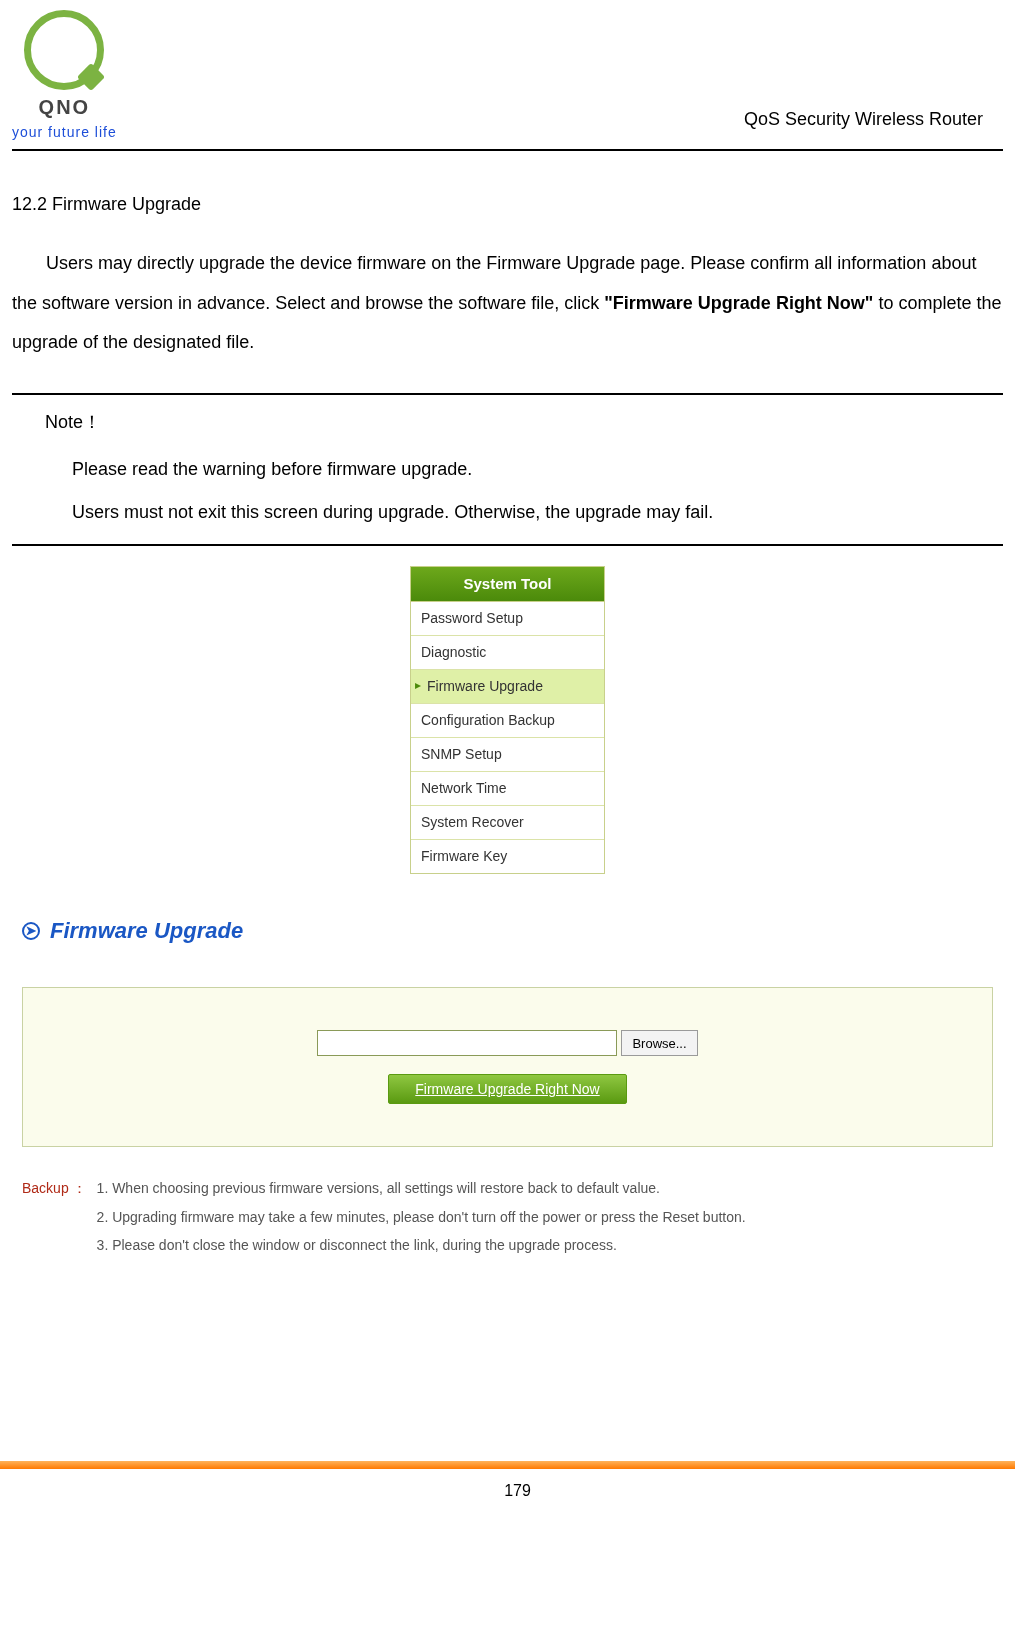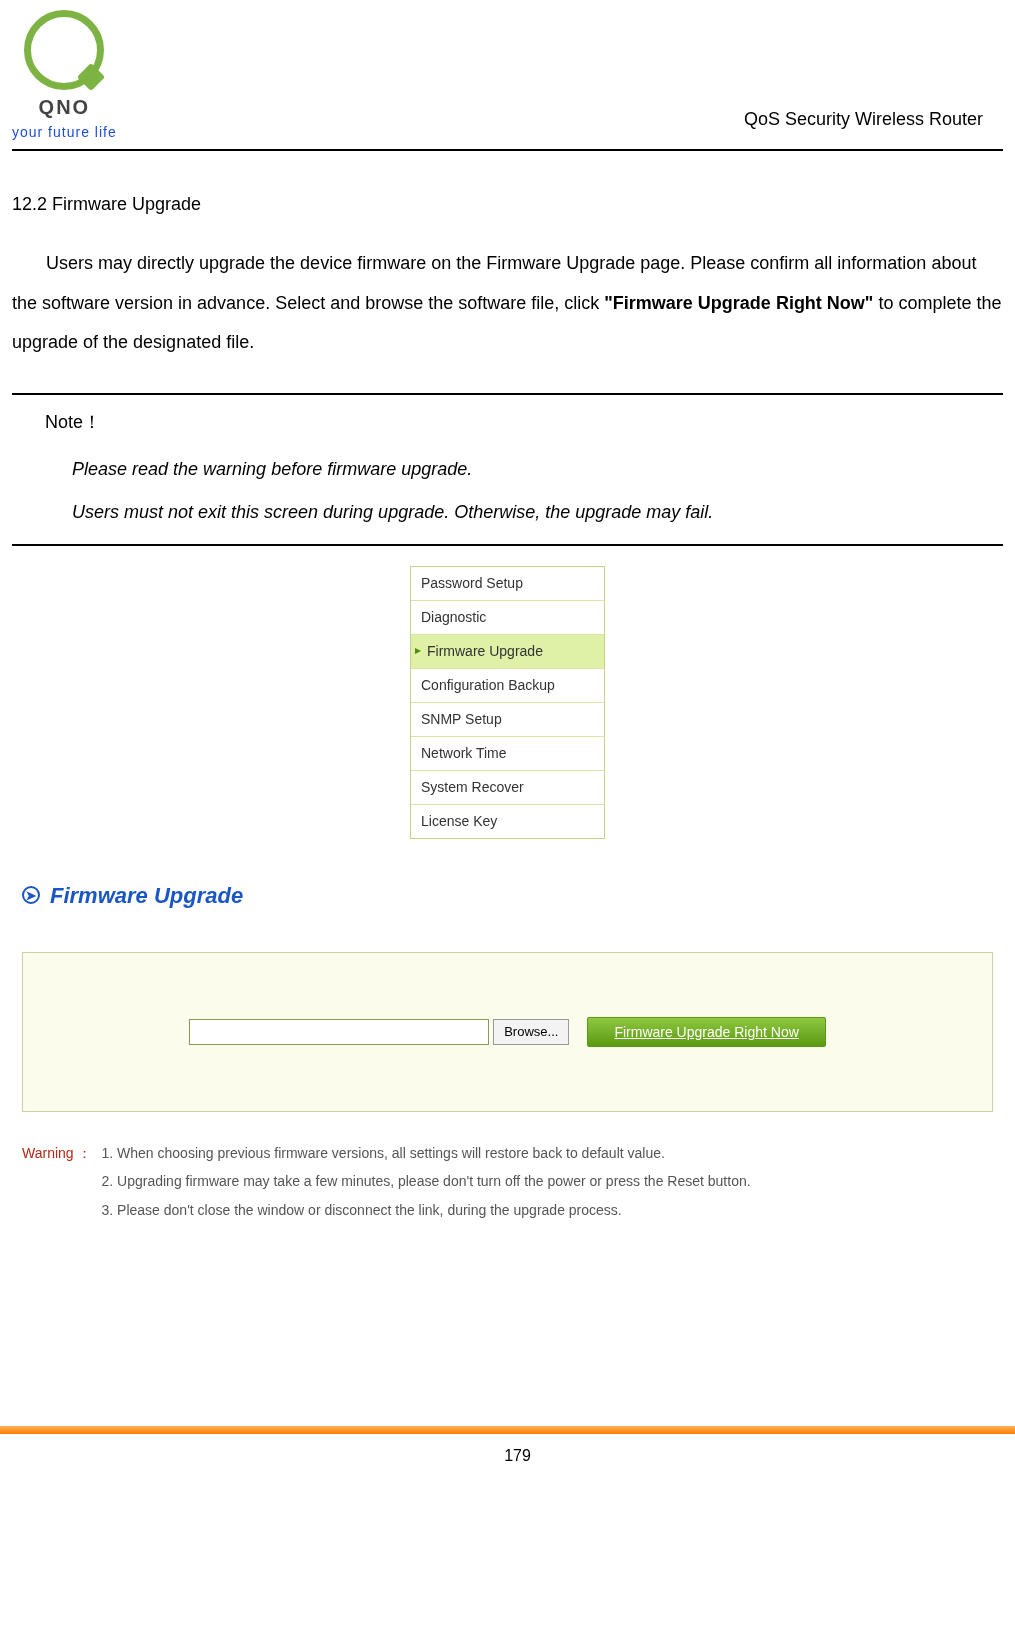--- a/index.html
+++ b/index.html
@@ -35,21 +35,21 @@
   .top-hr { border: none; border-top: 2px solid #000; margin: 0 0 40px; }
   .section-title { font-weight: normal; font-size: 18px; margin: 0 0 26px 0; }
   .body-p { line-height: 2.2; margin: 0 0 30px 0; }
   .indent { text-indent: 34px; }
   .bold { font-weight: bold; }
   .note-block {
     border-top: 2px solid #000; border-bottom: 2px solid #000;
     padding: 14px 10px 18px; margin: 30px 0 20px;
   }
   .note-title { margin: 0 0 20px 23px; }
-  .note-line { margin: 0 0 16px 50px; font-style: italic; }
+  .note-line { margin: 0 0 16px 50px; }
   .note-line:last-child { margin-bottom: 0; }
 
   .menu-block { width: 195px; margin: 20px auto 40px; border: 1px solid #c8d08b; }
   .menu-head {
     background: linear-gradient(#6da81b,#4b8a0a); color: #fff; font-weight: bold;
     text-align: center; padding: 6px 0; font-size: 15px; border-bottom: 1px solid #c8d08b;
   }
   .menu-item {
     background: #fff; padding: 6px 10px; font-size: 14px; color: #333;
     border-bottom: 1px solid #dbe3a8; cursor: pointer;
@@ -65,21 +65,21 @@
     display: flex; align-items: center; gap: 10px; margin: 10px 0 40px;
     color: #1a57c4; font-weight: bold; font-size: 22px; font-style: italic;
   }
   .panel-heading-icon {
     width: 18px; height: 18px; border-radius: 50%; border: 2px solid #1a57c4;
     display: inline-flex; align-items: center; justify-content: center; font-style: normal;
     font-size: 13px;
   }
   .upload-box {
     border: 1px solid #c9d2a3; background: #fbfcec;
-    height: 160px; display: flex; flex-direction: row;
+    height: 160px; display: flex; flex-direction: column;
     align-items: center; justify-content: center; gap: 18px;
     margin: 0 0 28px; padding: 18px;
   }
   .file-row { display: flex; align-items: center; gap: 4px; }
   .file-input {
     width: 300px; height: 26px; border: 1px solid #8a9a58; background: #fff;
     font-size: 13px; padding: 2px 4px;
   }
   .browse-btn {
     height: 26px; padding: 0 10px; font-size: 13px; background: #f3f3f3;
@@ -120,46 +120,47 @@
     <span>Users may directly upgrade the device firmware on the Firmware Upgrade page. Please confirm all information about the software version in advance. Select and browse the software file, click </span><span class="bold">"Firmware Upgrade Right Now"</span><span> to complete the upgrade of the designated file.</span>
   </p>
 
   <div class="note-block">
     <div class="note-title">Note！</div>
     <div class="note-line">Please read the warning before firmware upgrade.</div>
     <div class="note-line">Users must not exit this screen during upgrade. Otherwise, the upgrade may fail.</div>
   </div>
 
   <div class="menu-block">
+    <div class="menu-head">System Tool</div>
     <div class="menu-item">Password Setup</div>
     <div class="menu-item">Diagnostic</div>
     <div class="menu-item active">Firmware Upgrade</div>
     <div class="menu-item">Configuration Backup</div>
     <div class="menu-item">SNMP Setup</div>
     <div class="menu-item">Network Time</div>
     <div class="menu-item">System Recover</div>
-    <div class="menu-item">License Key</div>
+    <div class="menu-item">Firmware Key</div>
   </div>
 
   <div class="panel-section">
     <div class="panel-heading">
       <span class="panel-heading-icon">➤</span>
       <span>Firmware Upgrade</span>
     </div>
 
     <div class="upload-box">
       <div class="file-row">
         <input class="file-input" type="text" style="">
         <button class="browse-btn">Browse...</button>
       </div>
       <button class="upgrade-btn">Firmware Upgrade Right Now</button>
     </div>
 
     <div class="warn-row">
-      <div class="warn-label">Warning ：</div>
+      <div class="warn-label">Backup ：</div>
       <div class="warn-list">
         <div class="witem">1. When choosing previous firmware versions, all settings will restore back to default value.</div>
         <div class="witem">2. Upgrading firmware may take a few minutes, please don't turn off the power or press the Reset button.</div>
         <div class="witem">3. Please don't close the window or disconnect the link, during the upgrade process.</div>
       </div>
     </div>
   </div>
 </div>
 
 <div class="footer-bar"></div>

